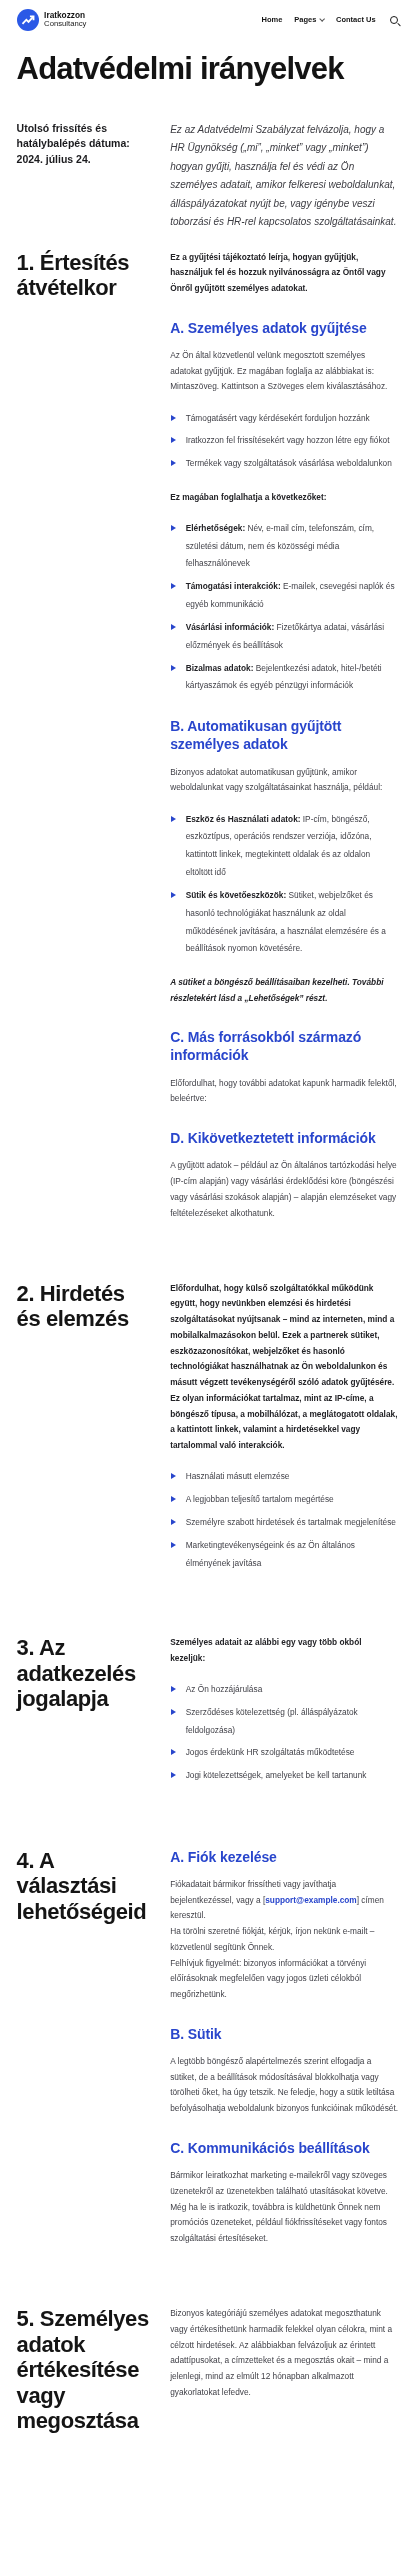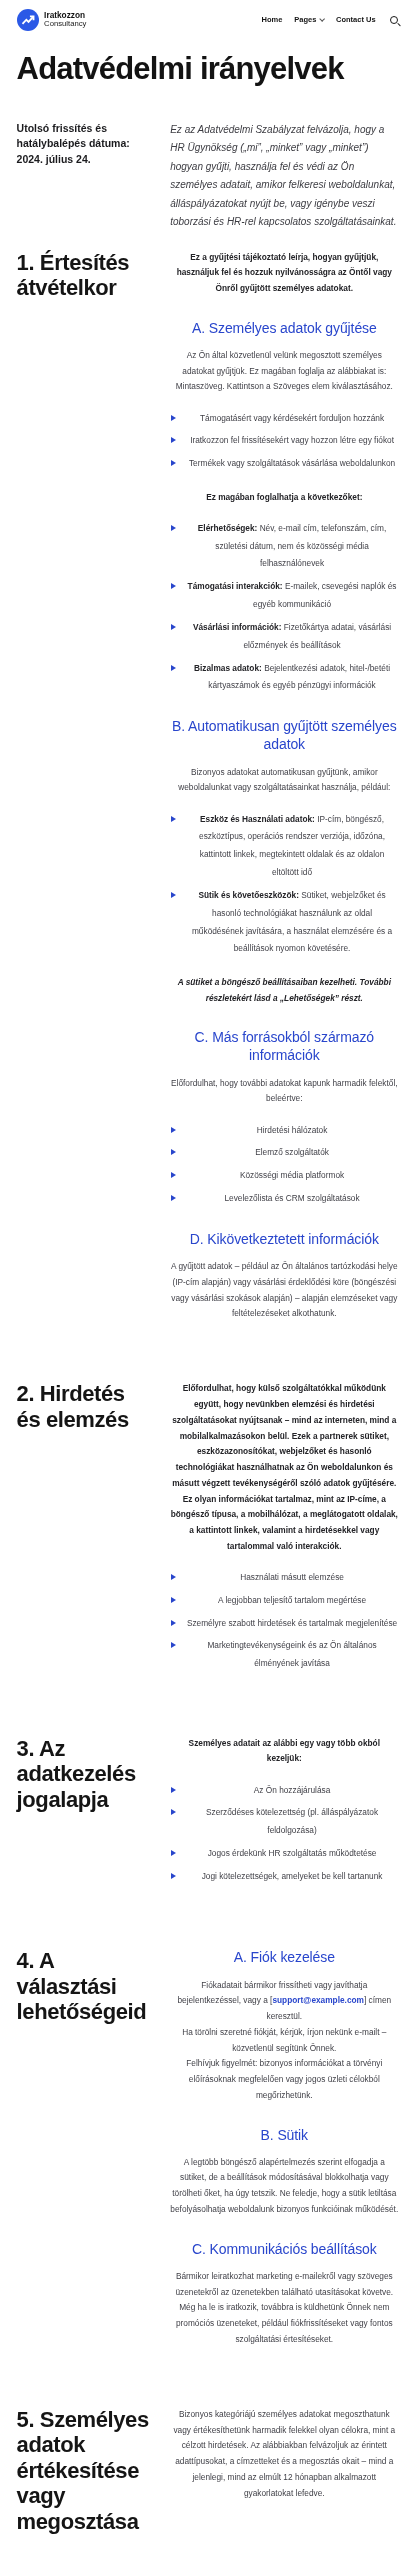--- a/index.html
+++ b/index.html
@@ -21,23 +21,23 @@
 
   
   .page-title{margin:14.4px 16.6px 35px 16.6px;font-size:31px;line-height:1.05;letter-spacing:-0.8px;color:#131313;font-weight:700;}
   .intro-grid{display:grid;grid-template-columns:137px 1fr;column-gap:16.6px;padding:0 16.6px;margin-bottom:18px;}
   .updated{font-size:10.5px;font-weight:700;color:#1b1b1e;line-height:1.5;}
   .intro{font-size:10px;font-style:italic;line-height:1.85;color:#3c3c42;margin:0;}
 
   
   .section{display:grid;grid-template-columns:137px 1fr;column-gap:16.6px;padding:0 16.6px;margin-bottom:46px;}
   .sec-title{margin:0;font-size:22px;line-height:1.16;letter-spacing:-0.4px;color:#151515;font-weight:700;}
-  .sec-body{min-width:0;text-align:center;}
+  .sec-body{min-width:0;}
   .sec-body > *:first-child{margin-top:0;}
-  .h3{color:#2946cc;font-size:14px;font-weight:400;line-height:1.3;margin:22px 0 11px 0;letter-spacing:-0.1px;}
+  .h3{color:#2946cc;font-size:14px;font-weight:700;line-height:1.3;margin:22px 0 11px 0;letter-spacing:-0.1px;}
   .lead{font-size:8.3px;font-weight:700;color:#232327;line-height:1.9;margin:0 0 13.3px 0;}
   .body{font-size:8.3px;line-height:1.9;margin:0 0 13.3px 0;color:#3f3f46;}
   .pbi{font-size:8.3px;font-weight:700;font-style:italic;color:#232327;line-height:1.9;margin:0 0 13.3px 0;}
   .blist{list-style:none;margin:14.4px 0 16.6px 0;padding:0;}
   .blist li{position:relative;padding-left:15.5px;font-size:8.3px;line-height:2.15;margin-bottom:5px;color:#3f3f46;}
   .tri{position:absolute;left:1.1px;top:5px;width:0;height:0;border-left:5px solid #2946cc;border-top:3.3px solid transparent;border-bottom:3.3px solid transparent;}
   .blist strong{color:#232327;}
   .inline-link{color:#2946cc;font-weight:700;text-decoration:none;}
 </style>
 </head>
@@ -97,26 +97,20 @@
         </ul>
         <h3 class="h3">B. Automatikusan gyűjtött személyes adatok</h3>
         <p class="body">Bizonyos adatokat automatikusan gyűjtünk, amikor weboldalunkat vagy szolgáltatásainkat használja, például:</p>
         <ul class="blist">
           <li><span class="tri"></span><strong>Eszköz és Használati adatok: </strong><span>IP-cím, böngésző, eszköztípus, operációs rendszer verziója, időzóna, kattintott linkek, megtekintett oldalak és az oldalon eltöltött idő</span></li>
           <li><span class="tri"></span><strong>Sütik és követőeszközök: </strong><span>Sütiket, webjelzőket és hasonló technológiákat használunk az oldal működésének javítására, a használat elemzésére és a beállítások nyomon követésére.</span></li>
         </ul>
         <p class="pbi">A sütiket a böngésző beállításaiban kezelheti. További részletekért lásd a „Lehetőségek” részt.</p>
         <h3 class="h3">C. Más forrásokból származó információk</h3>
         <p class="body">Előfordulhat, hogy további adatokat kapunk harmadik felektől, beleértve:</p>
-        <ul class="blist">
-          <li><span class="tri"></span><span>Hirdetési hálózatok</span></li>
-          <li><span class="tri"></span><span>Elemző szolgáltatók</span></li>
-          <li><span class="tri"></span><span>Közösségi média platformok</span></li>
-          <li><span class="tri"></span><span>Levelezőlista és CRM szolgáltatások</span></li>
-        </ul>
         <h3 class="h3">D. Kikövetkeztetett információk</h3>
         <p class="body">A gyűjtött adatok – például az Ön általános tartózkodási helye (IP-cím alapján) vagy vásárlási érdeklődési köre (böngészési vagy vásárlási szokások alapján) – alapján elemzéseket vagy feltételezéseket alkothatunk.</p>
       </div>
     </section>
     <section class="section">
       <h2 class="sec-title">2. Hirdetés és elemzés</h2>
       <div class="sec-body">
         <p class="lead">Előfordulhat, hogy külső szolgáltatókkal működünk együtt, hogy nevünkben elemzési és hirdetési szolgáltatásokat nyújtsanak – mind az interneten, mind a mobilalkalmazásokon belül. Ezek a partnerek sütiket, eszközazonosítókat, webjelzőket és hasonló technológiákat használhatnak az Ön weboldalunkon és másutt végzett tevékenységéről szóló adatok gyűjtésére. Ez olyan információkat tartalmaz, mint az IP-címe, a böngésző típusa, a mobilhálózat, a meglátogatott oldalak, a kattintott linkek, valamint a hirdetésekkel vagy tartalommal való interakciók.</p>
         <ul class="blist">
           <li><span class="tri"></span><span>Használati másutt elemzése</span></li>

